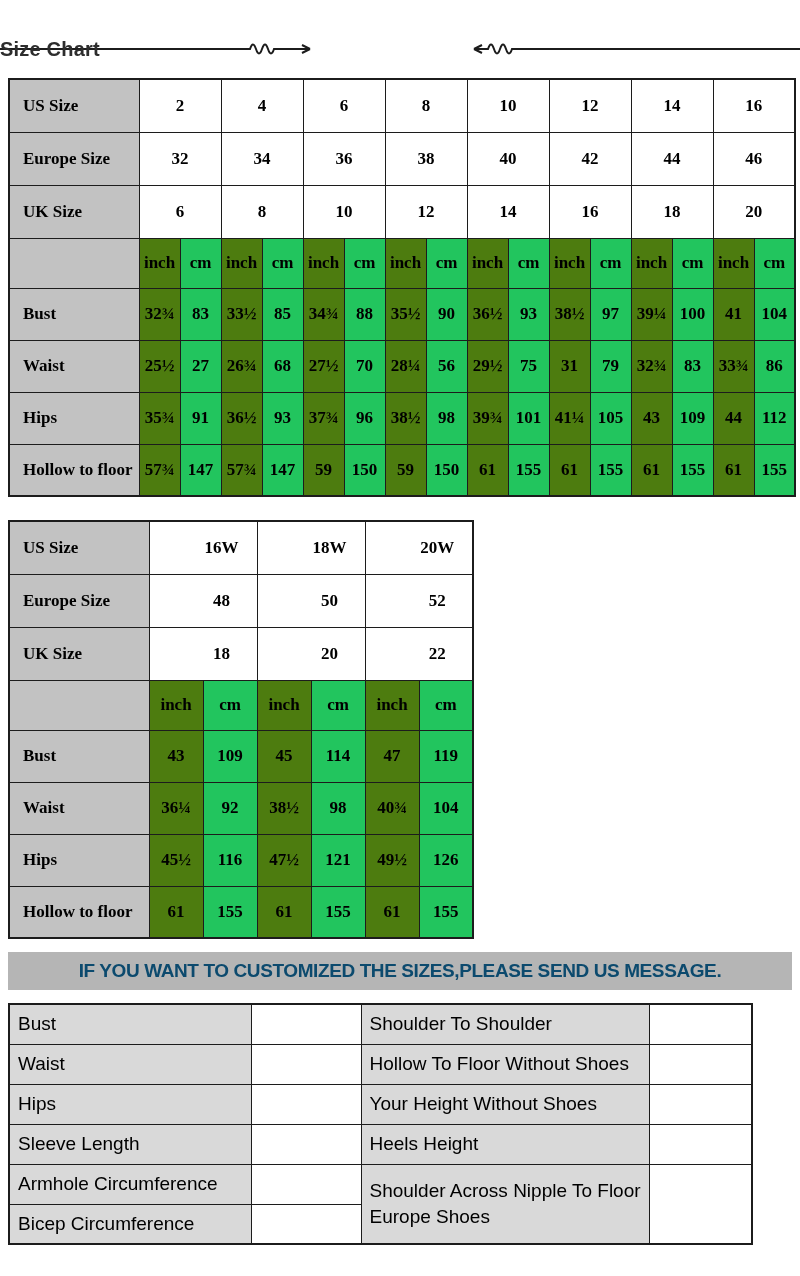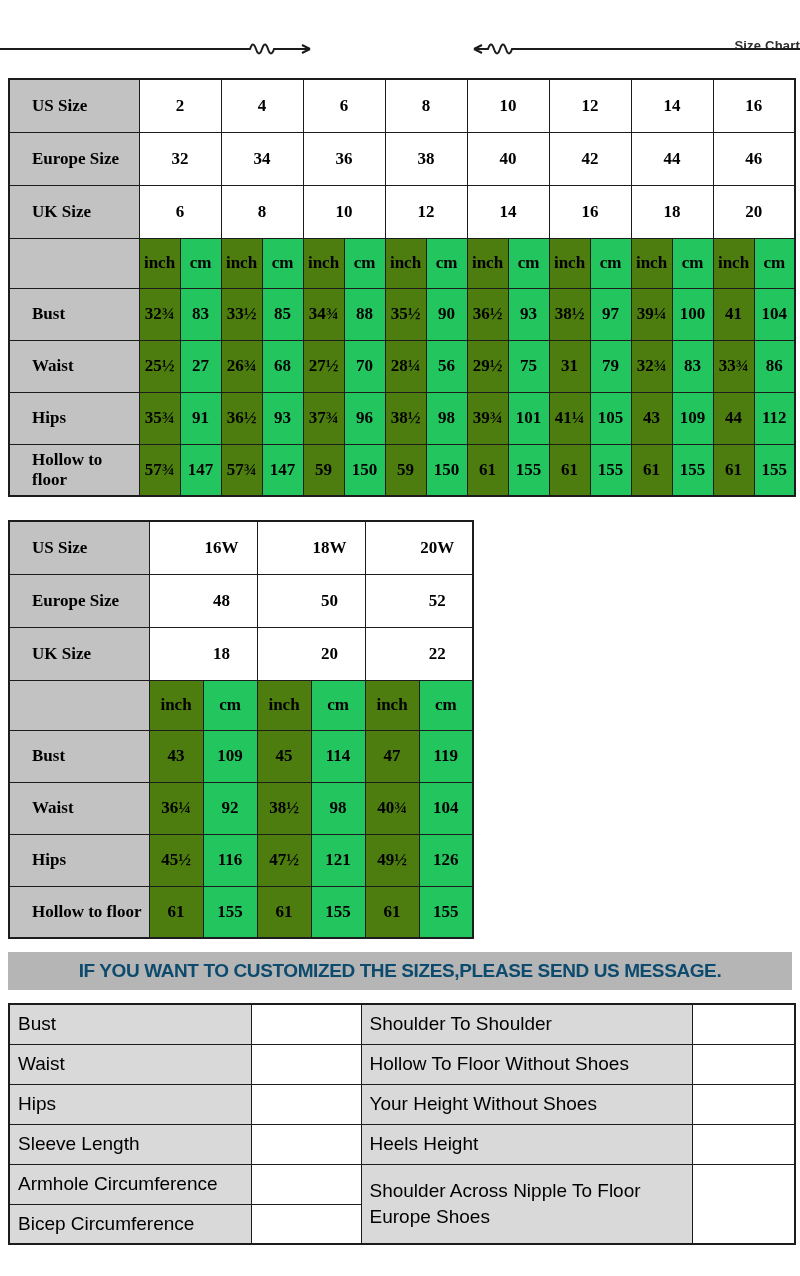--- a/index.html
+++ b/index.html
@@ -5,35 +5,35 @@
   * { margin:0; padding:0; box-sizing:border-box; }
   html,body { background:#ffffff; }
   body {
     width:800px; height:1276px; position:relative; overflow:hidden;
     font-family:"Liberation Serif", serif; color:#000;
   }
 
   
   .hdr { position:absolute; left:0; top:38px; width:800px; height:26px; }
   .hdr-title {
-    position:absolute; left:0; top:0; width:100%; text-align:right;
-    font-family:"Liberation Sans", sans-serif; font-size:13px; font-weight:bold;
+    position:absolute; left:0; top:0; width:100%; text-align:left;
+    font-family:"Liberation Sans", sans-serif; font-size:20px; font-weight:bold;
     color:#2d2d2d; letter-spacing:.2px;
   }
   .rule { position:absolute; top:3px; height:16px; }
   .rule-left  { left:0; }
   .rule-right { left:462px; }
 
   
   .sizes-table { position:absolute; border-collapse:collapse; background:#fff; border:2px solid #1c1c1c; }
   .sizes-table td {
     border:1px solid #1c1c1c; text-align:center; vertical-align:middle;
     font-weight:bold; font-size:17px; padding:0;
   }
-  .sizes-table .lbl { text-align:left; padding-left:22px; background:#c2c2c2; }
+  .sizes-table .lbl { text-align:left; padding-left:13px; background:#c2c2c2; }
   .sizes-table .cm   { background:#22c55e;font-family:Liberation Serif, serif; }
   .sizes-table .inch { background:#4d7c0f; }
   .sizes-table tr.size-row    { height:53px; }
   .sizes-table tr.unit-row    { height:50px; }
   .sizes-table tr.measure-row { height:52px; }
   #table1 { left:8px; top:78px; }
   #table1 .lbl  { width:130px; min-width:130px; }
   #table1 .sub  { width:41px;  min-width:41px; }
   #table1 .pair { width:82px; }
   #table2 { left:8px; top:520px; }
@@ -54,21 +54,21 @@
   .form-table { position:absolute; left:8px; top:1003px; border-collapse:collapse; border:2px solid #1c1c1c; }
   .form-table tr { height:40px; }
   .form-table td {
     border:1px solid #1c1c1c; vertical-align:middle;
     font-family:"Liberation Sans", sans-serif; font-size:19px;
     padding:2px 4px 2px 8px; line-height:1.35;
   }
   .form-table .flbl { background:#d9d9d9; }
   .form-table .fval { background:#ffffff; }
   .fc1 { width:242px; } .fc2 { width:110px; }
-  .fc3 { width:331px; } .fc4 { width:103px; }
+  .fc3 { width:288px; } .fc4 { width:103px; }
 </style>
 </head>
 <body>
 
 <div class="hdr">
   <svg class="rule rule-left" width="322" height="16" viewBox="0 0 322 16">
     <path d="M0 8 H250 q3 -9 6 0 t6 0 t6 0 t6 0 h24 M298 8 h12 M310 8 l-8 -4 M310 8 l-8 4" stroke="#1c1c1c" stroke-width="2" fill="none"></path>
   </svg>
   <div class="hdr-title">Size Chart</div>
   <svg class="rule rule-right" width="338" height="16" viewBox="0 0 338 16">

